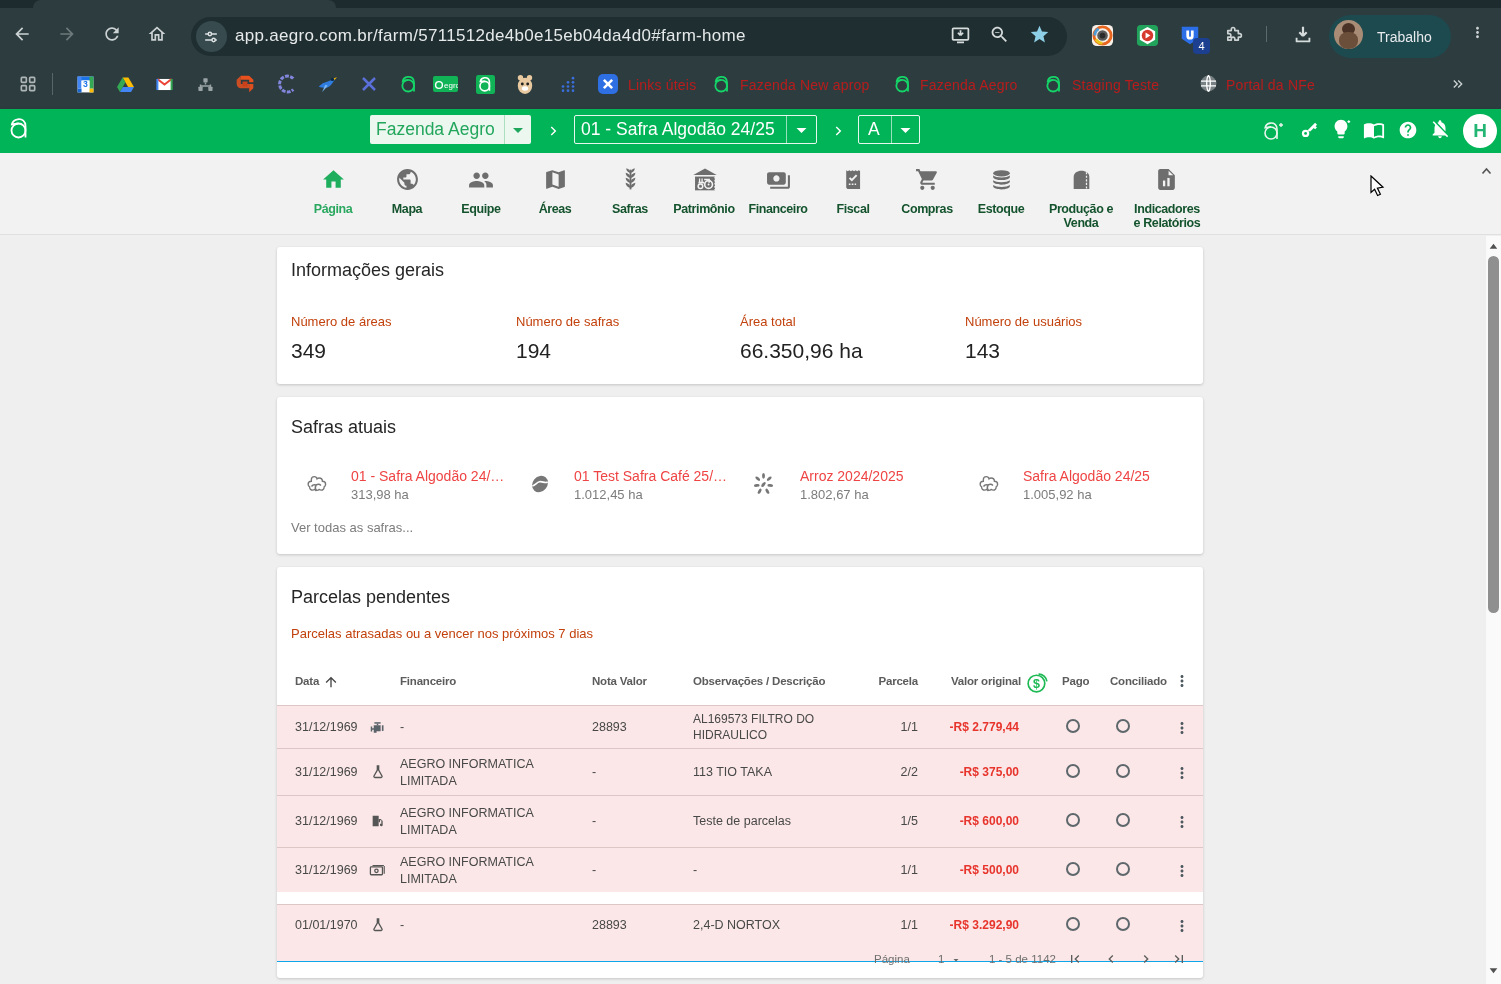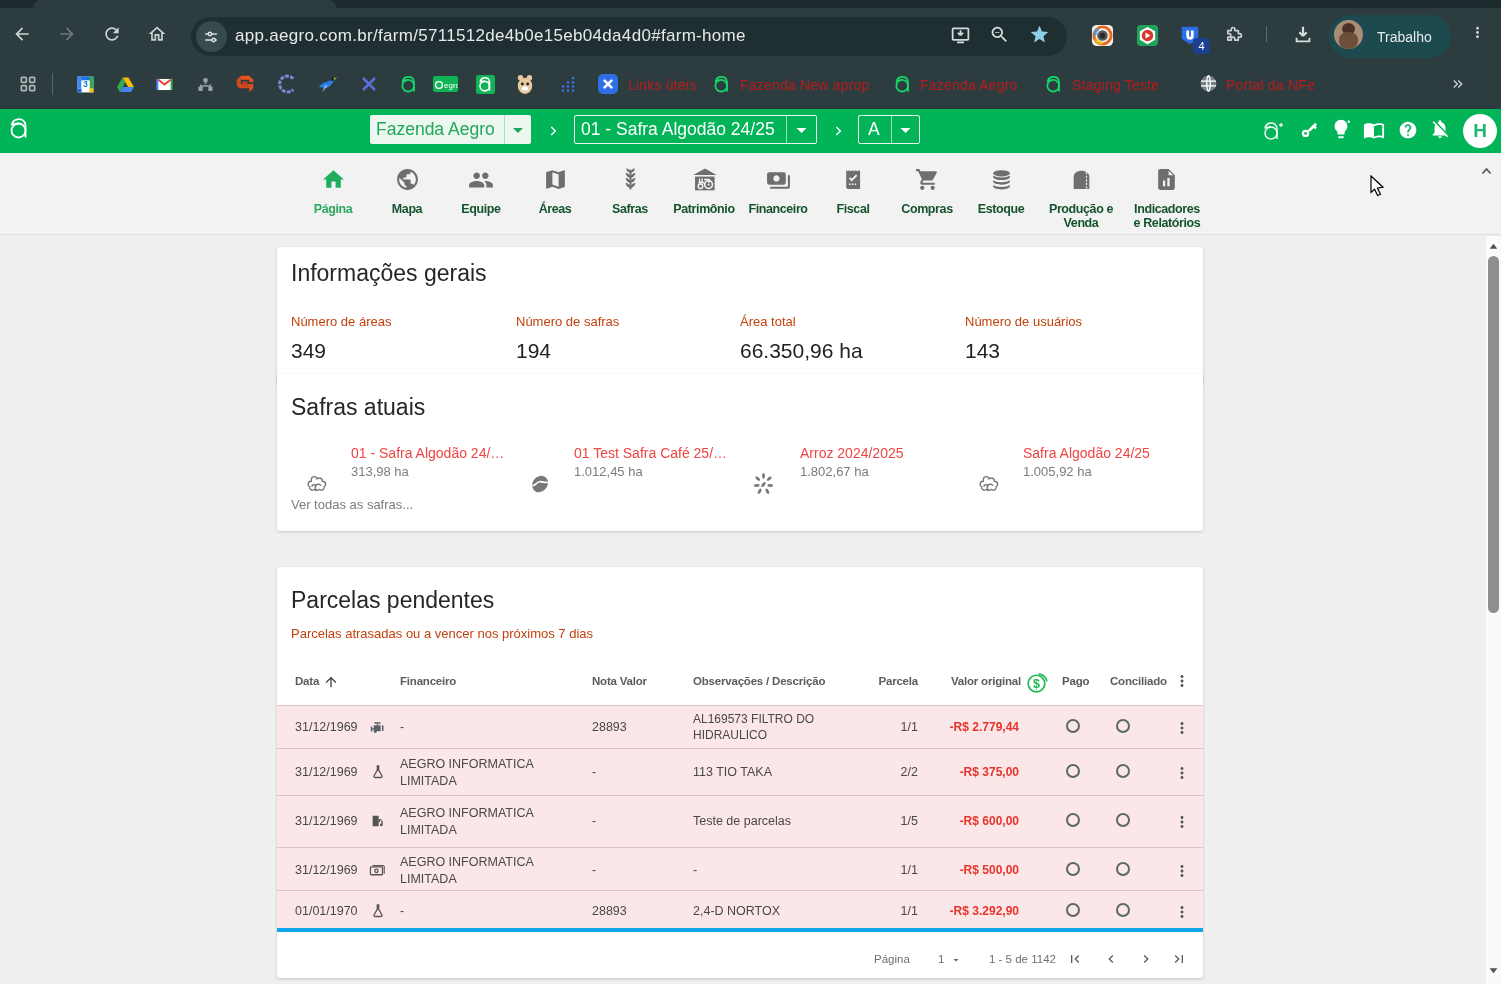--- a/index.html
+++ b/index.html
@@ -27,21 +27,21 @@
 .chipb { border:1px solid rgba(255,255,255,0.9); border-radius:2px; color:#fff; }
 .chipdiv { width:1px; height:29px; background:currentColor; opacity:0.6; }
 
 
 #navbar { left:0; top:153px; width:1501px; height:82px; background:#f2f2f2; border-bottom:1px solid #e0e0e0; }
 .navlab { position:absolute; top:203px; font-size:12.5px; font-weight:bold; color:#14532d; text-align:center; line-height:13.5px; letter-spacing:-0.4px; }
 .navlab.act { color:#2aa860; }
 
 
 .card { position:absolute; left:277px; width:926px; background:#fff; border-radius:3px; box-shadow:0 1px 3px rgba(0,0,0,0.18); }
-.ctitle { position:absolute; left:14px; font-size:23px; color:#262626; }
+.ctitle { position:absolute; left:14px; font-size:18px; color:#262626; }
 .slabel { position:absolute; font-size:13px; color:#c2410c; }
 .sval { position:absolute; font-size:21px; color:#222; }
 .sftitle { position:absolute; font-size:14px; color:#ef4444; white-space:nowrap; }
 .sfsub { position:absolute; font-size:13px; color:#7c7c7c; }
 
 
 .th { position:absolute; font-size:11.5px; font-weight:bold; color:#5c5c5c; letter-spacing:-0.2px; }
 .row { position:absolute; left:0; width:926px; background:#fbe7e7; border-top:1px solid #dfc6c6; }
 .cell { position:absolute; font-size:12.5px; color:#484848; }
 .money { position:absolute; font-size:12px; font-weight:bold; color:#e7342c; text-align:right; }
@@ -463,21 +463,21 @@
   <div class="slabel" style="left:14px; top:67px;">Número de áreas</div>
   <div class="sval" style="left:14px; top:92px;">349</div>
   <div class="slabel" style="left:239px; top:67px;">Número de safras</div>
   <div class="sval" style="left:239px; top:92px;">194</div>
   <div class="slabel" style="left:463px; top:67px;">Área total</div>
   <div class="sval" style="left:463px; top:92px;">66.350,96 ha</div>
   <div class="slabel" style="left:688px; top:67px;">Número de usuários</div>
   <div class="sval" style="left:688px; top:92px;">143</div>
 </div>
 
-<div class="card" style="top:374px; height:157px;padding-left:38px;" id="card2">
+<div class="card" style="top:397px; height:157px;padding-left:38px;" id="card2">
   <div class="ctitle" style="top:20px;">Safras atuais</div>
   <div class="sftitle" style="left:74px; top:71px;">01 - Safra Algodão 24/…</div>
   <div class="sfsub" style="left:74px; top:90px;">313,98 ha</div>
   <div class="sftitle" style="left:297px; top:71px;">01 Test Safra Café 25/…</div>
   <div class="sfsub" style="left:297px; top:90px;">1.012,45 ha</div>
   <div class="sftitle" style="left:523px; top:71px;">Arroz 2024/2025</div>
   <div class="sfsub" style="left:523px; top:90px;">1.802,67 ha</div>
   <div class="sftitle" style="left:746px; top:71px;">Safra Algodão 24/25</div>
   <div class="sfsub" style="left:746px; top:90px;">1.005,92 ha</div>
   <div class="sfsub" style="left:14px; top:123px;">Ver todas as safras...</div>
@@ -582,21 +582,21 @@
       <div class="cell" style="left:416px; top:15px;">-</div>
       <div class="cell" style="left:561px; top:15px; width:80px; text-align:right;">1/1</div>
       <div class="money" style="left:622px; top:15px; width:120px;">-R$ 500,00</div>
       <div class="radio" style="left:789px; top:14px;"></div>
       <div class="radio" style="left:839px; top:14px;"></div>
       <svg class="kebab" style="left:896px; top:14px;" width="18" height="18" viewBox="0 0 24 24">
           <path fill="#4e5a60" d="M12 8c1.1 0 2-.9 2-2s-.9-2-2-2-2 .9-2 2 .9 2 2 2zm0 2c-1.1 0-2 .9-2 2s.9 2 2 2 2-.9 2-2-.9-2-2-2zm0 6c-1.1 0-2 .9-2 2s.9 2 2 2 2-.9 2-2-.9-2-2-2z"></path>
         </svg>
     </div>
 
-    <div class="row" style="top:323px; height:42px; border-bottom:4px solid #0ea5e9;">
+    <div class="row" style="top:337px; height:58px; border-bottom:1px solid #0ea5e9;">
       <div class="cell" style="left:18px; top:13px;">01/01/1970</div>
       <svg class="abs" style="left:93px; top:12px;" width="16" height="16" viewBox="0 0 24 24">
           <path fill="none" stroke="#555" stroke-width="2" d="M10 3h4M11 3v6l-5 9a1.5 1.5 0 0 0 1.3 2.2h9.4A1.5 1.5 0 0 0 18 18l-5-9V3"></path>
         </svg>
       <div class="cell" style="left:123px; top:13px;">-</div>
       <div class="cell" style="left:315px; top:13px;">28893</div>
       <div class="cell" style="left:416px; top:13px;">2,4-D NORTOX</div>
       <div class="cell" style="left:561px; top:13px; width:80px; text-align:right;">1/1</div>
       <div class="money" style="left:622px; top:13px; width:120px;">-R$ 3.292,90</div>
       <div class="radio" style="left:789px; top:12px;"></div>

